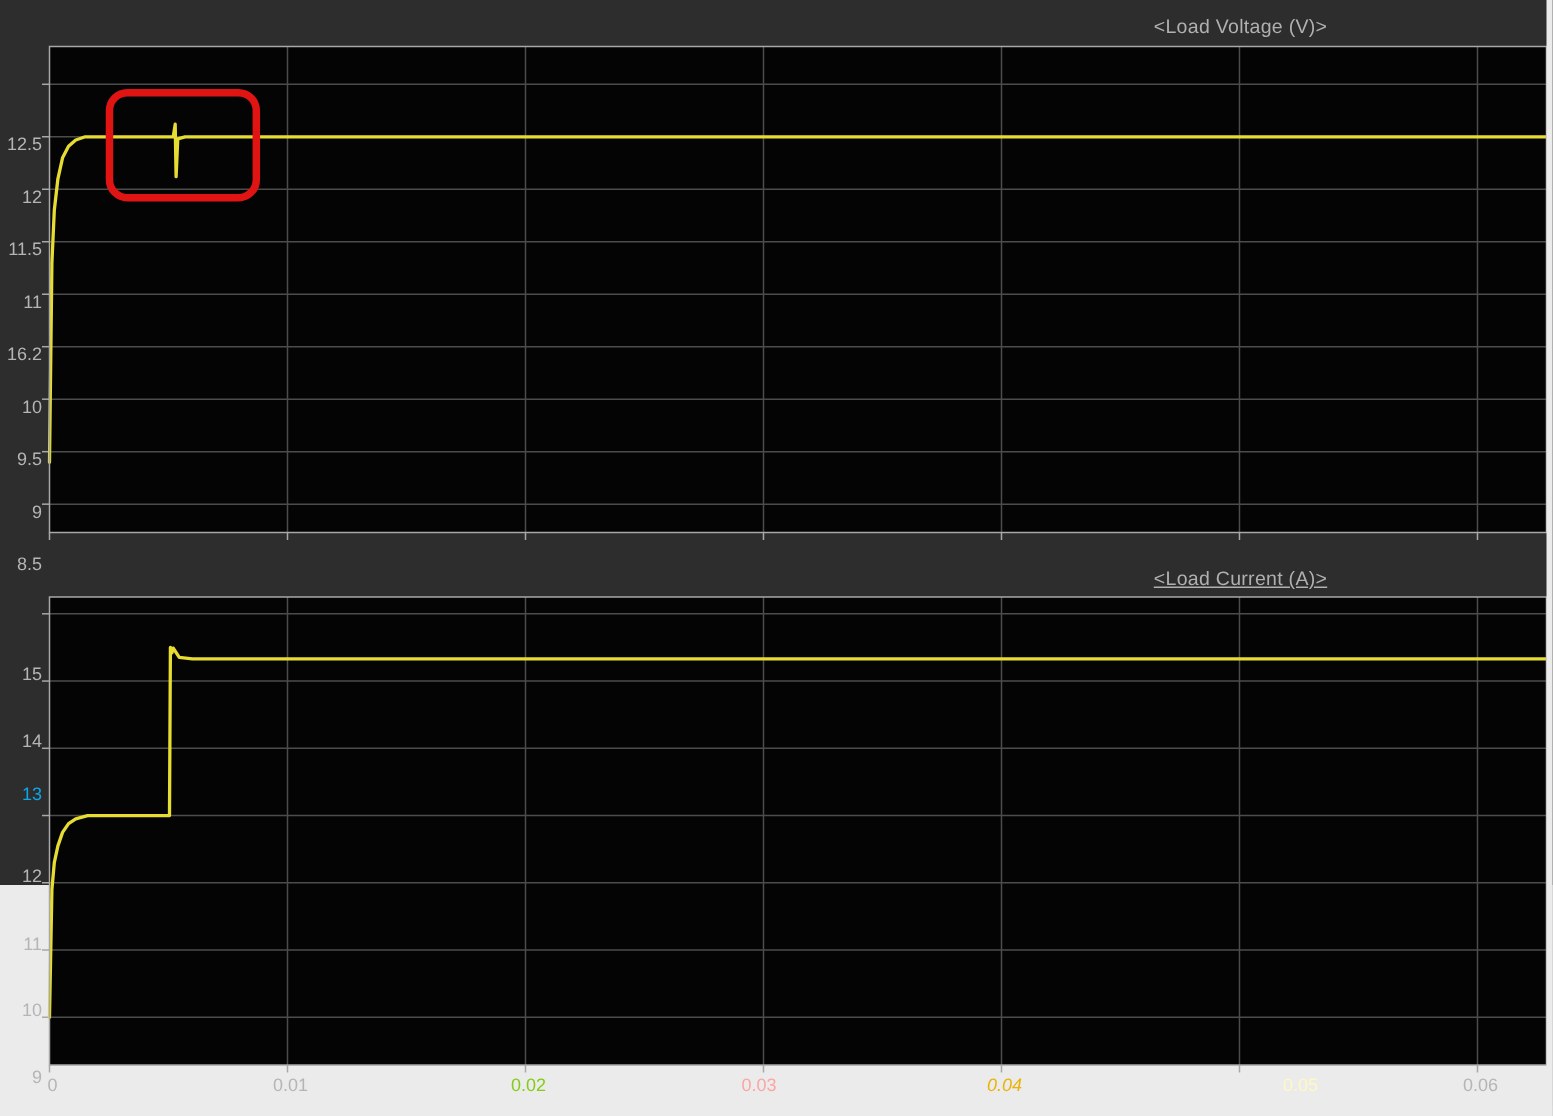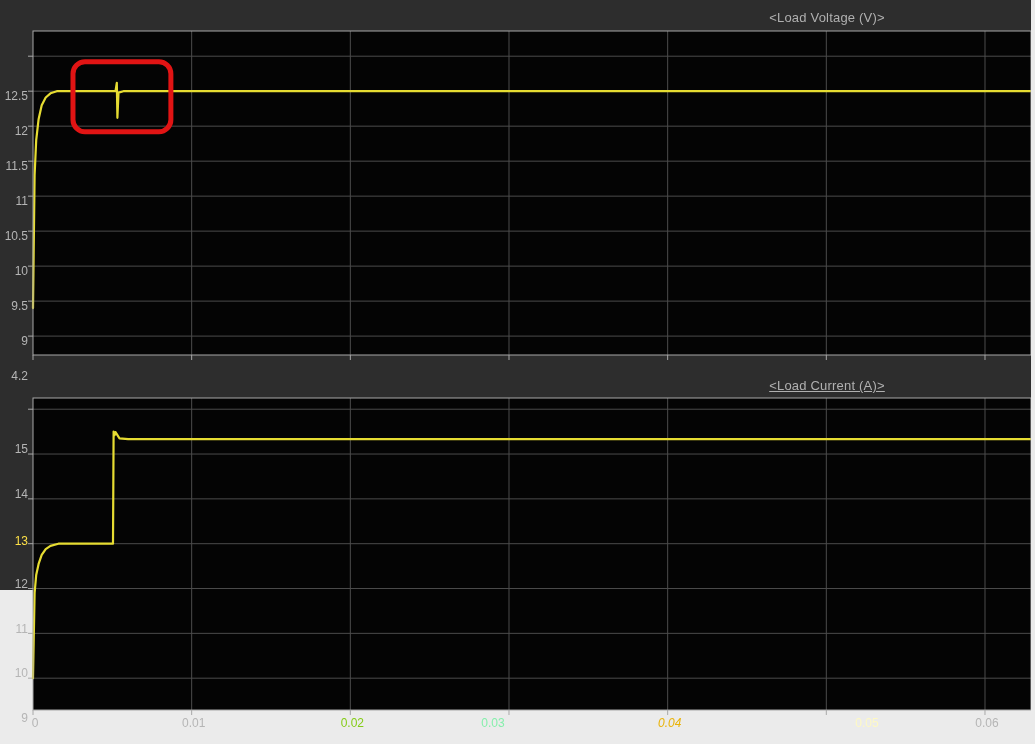--- a/index.html
+++ b/index.html
@@ -96,39 +96,39 @@
         <line x1="28" y1="498.8620689655172" x2="33" y2="498.8620689655172" stroke="#a8a8a8" stroke-width="1"></line>
         <line x1="33" y1="454.0344827586207" x2="1031" y2="454.0344827586207" stroke="#4c4c4c" stroke-width="1"></line>
         <line x1="28" y1="454.0344827586207" x2="33" y2="454.0344827586207" stroke="#a8a8a8" stroke-width="1"></line>
         <line x1="33" y1="409.2068965517241" x2="1031" y2="409.2068965517241" stroke="#4c4c4c" stroke-width="1"></line>
         <line x1="28" y1="409.2068965517241" x2="33" y2="409.2068965517241" stroke="#a8a8a8" stroke-width="1"></line>
         <polyline points="33.0,678.2 34.6,593.0 36.2,575.1 38.6,563.9 41.7,554.9 45.7,549.1 50.5,545.9 58.4,543.7 113.0,543.7 113.6,431.6 114.6,435.2 115.5,432.1 119.5,438.3 128.2,439.2 1031.0,439.2" fill="none" stroke="#e6dc32" stroke-width="2.2" stroke-linejoin="round" stroke-linecap="round"></polyline>
         <rect x="33" y="398" width="998" height="312" fill="none" stroke="#a8a8a8" stroke-width="1"></rect>
       </svg>
     <div class="plot-title" id="title-voltage" style="color: rgb(176, 176, 176);">&lt;Load Voltage (V)&gt;</div>
     <div class="plot-title" id="title-current" style="color: rgb(176, 176, 176);">&lt;Load Current (A)&gt;</div>
-  <div class="tick-label ytick" style="left: 0px; top: 328.106px; width: 28px; color: rgb(181, 181, 181);">4.2</div>
+  <div class="tick-label ytick" style="left: 0px; top: 328.106px; width: 28px; color: rgb(181, 181, 181);">8.5</div>
       <div class="tick-label ytick" style="left: 0px; top: 293.117px; width: 28px; color: rgb(181, 181, 181);">9</div>
       <div class="tick-label ytick" style="left: 0px; top: 258.127px; width: 28px; color: rgb(181, 181, 181);">9.5</div>
       <div class="tick-label ytick" style="left: 0px; top: 223.138px; width: 28px; color: rgb(181, 181, 181);">10</div>
-      <div class="tick-label ytick" style="left: 0px; top: 188.149px; width: 28px; color: rgb(181, 181, 181);">10.5</div>
+      <div class="tick-label ytick" style="left: 0px; top: 188.149px; width: 28px; color: rgb(181, 181, 181);">16.2</div>
       <div class="tick-label ytick" style="left: 0px; top: 153.16px; width: 28px; color: rgb(181, 181, 181);">11</div>
       <div class="tick-label ytick" style="left: 0px; top: 118.171px; width: 28px; color: rgb(181, 181, 181);">11.5</div>
       <div class="tick-label ytick" style="left: 0px; top: 83.1814px; width: 28px; color: rgb(181, 181, 181);">12</div>
       <div class="tick-label ytick" style="left: 0px; top: 48.1922px; width: 28px; color: rgb(181, 181, 181);">12.5</div>
       <div class="tick-label ytick" style="left: 0px; top: 670.172px; width: 28px; color: rgb(181, 181, 181);">9</div>
       <div class="tick-label ytick" style="left: 0px; top: 625.345px; width: 28px; color: rgb(181, 181, 181);">10</div>
       <div class="tick-label ytick" style="left: 0px; top: 580.517px; width: 28px; color: rgb(181, 181, 181);">11</div>
       <div class="tick-label ytick" style="left: 0px; top: 535.69px; width: 28px; color: rgb(181, 181, 181);">12</div>
-      <div class="tick-label ytick" style="left: 0px; top: 493px; width: 28px; color: #fde047;">13</div>
+      <div class="tick-label ytick" style="left: 0px; top: 481px; width: 28px; color: #0ea5e9;">13</div>
       <div class="tick-label ytick" style="left: 0px; top: 446.034px; width: 28px; color: rgb(181, 181, 181);">14</div>
       <div class="tick-label ytick" style="left: 0px; top: 401.207px; width: 28px; color: rgb(181, 181, 181);">15</div>
       <div class="tick-label xtick" style="left: 35px; top: 715px; color: rgb(181, 181, 181);">0</div>
       <div class="tick-label xtick" style="left: 193.665px; top: 715px; color: rgb(181, 181, 181);">0.01</div>
       <div class="tick-label xtick" style="left: 352.329px; top: 715px; color: #84cc16;">0.02</div>
-      <div class="tick-label xtick" style="left: 493px; top: 715px; color: #86efac;">0.03</div>
+      <div class="tick-label xtick" style="left: 506px; top: 715px; color: #fca5a5;">0.03</div>
       <div class="tick-label xtick" style="left: 669.658px; top: 715px; color: #eab308; font-style: italic;">0.04</div>
       <div class="tick-label xtick" style="left: 867px; top: 715px; color: #fef9c3;">0.05</div>
       <div class="tick-label xtick" style="left: 986.987px; top: 715px; color: rgb(181, 181, 181);">0.06</div>
     </div>
   <div class="edge-strip" id="edge-right" style="background: rgb(235, 235, 235);"></div>
   <div class="edge-strip" id="edge-bottom" style="background: rgb(235, 235, 235);"></div>
 </div>
 
 </body></html>

